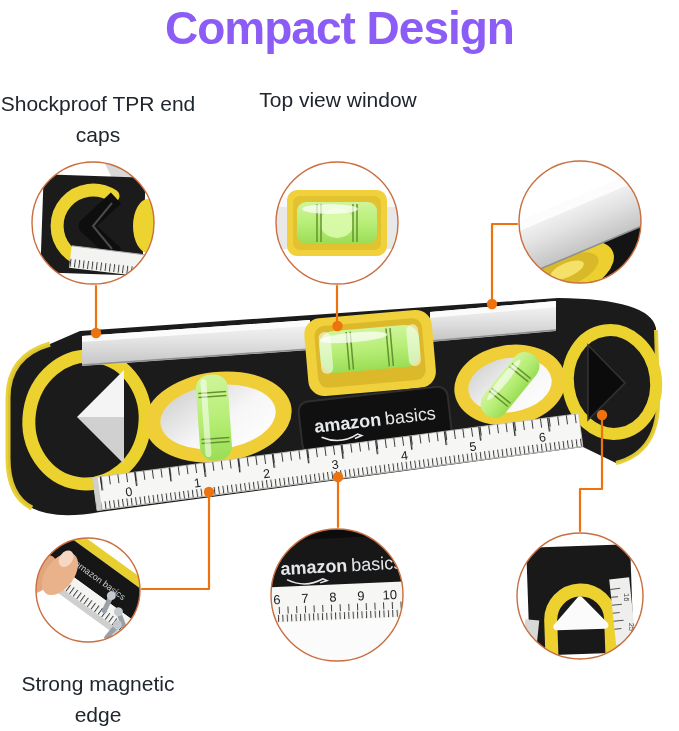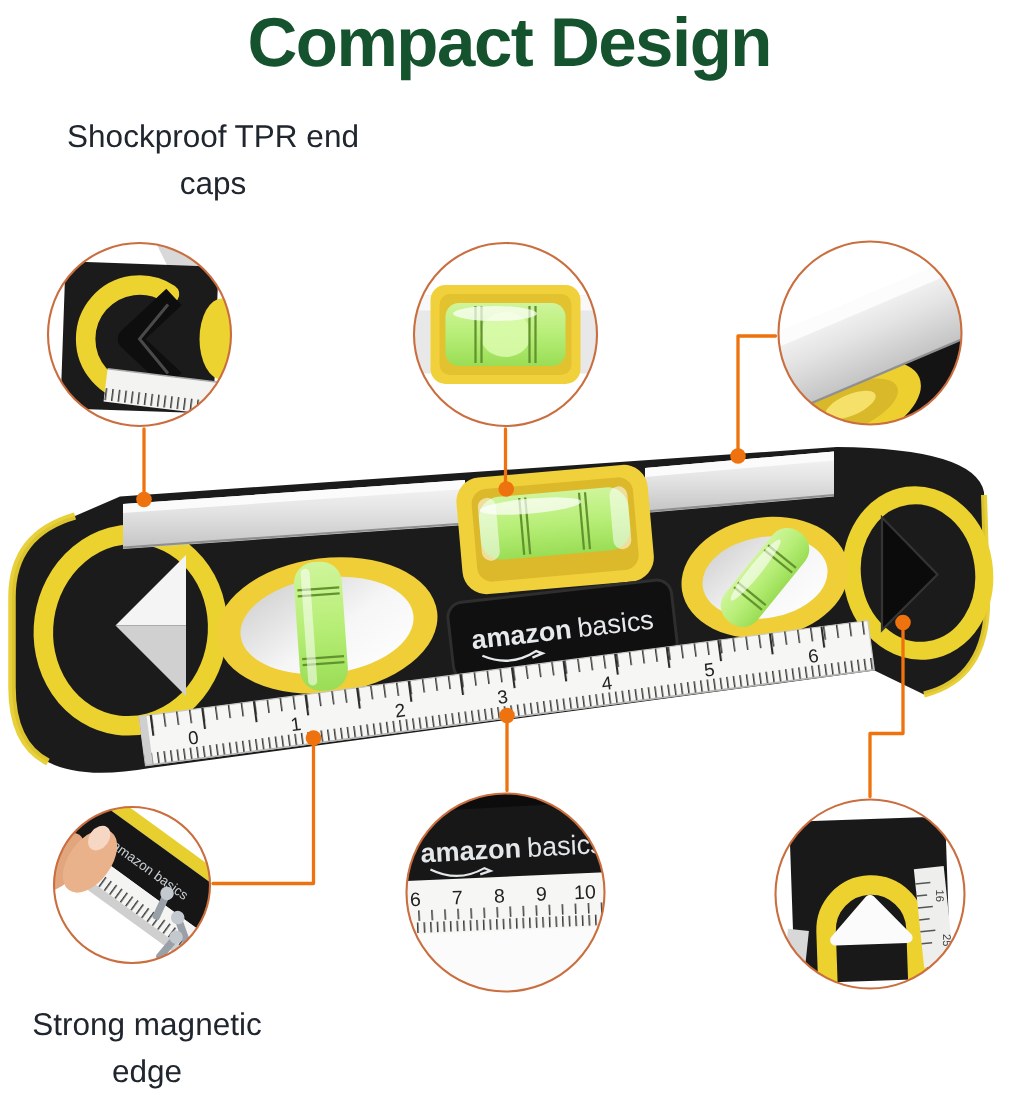--- a/index.html
+++ b/index.html
@@ -1,37 +1,38 @@
 <!DOCTYPE html>
 <html><head>
 <meta charset="utf-8">
 <style>
   html,body{margin:0;padding:0;background:#ffffff;}
   #stage{position:relative;width:679px;height:731px;background:#ffffff;overflow:hidden;
          font-family:"Liberation Sans",sans-serif;}
   #art{position:absolute;left:0;top:0;width:679px;height:731px;}
   .title{position:absolute;left:0;top:1px;width:679px;text-align:center;
-         font-size:46px;font-weight:bold;letter-spacing:-1px;color:#14532d;}
+         font-size:46px;font-weight:bold;letter-spacing:-1px;color:#8b5cf6;}
   .label{position:absolute;text-align:center;font-size:21px;line-height:31px;color:#20262E;}
-  .lbl-tl{left:0;top:76px;width:196px;padding-left:44px;}
+  .lbl-tl{left:0;top:88px;width:196px;}
   .lbl-tc{left:248px;top:84px;width:180px;}
   .lbl-tr{left:460px;top:84px;width:219px;}
   .lbl-bl{left:0;top:668px;width:196px;}
   .lbl-bc{left:240px;top:668px;width:196px;}
   .lbl-br{left:460px;top:668px;width:219px;}
   svg text{font-family:"Liberation Sans",sans-serif;}
 </style>
 </head>
 <body>
 
 <div id="stage">
 
   <div class="title">Compact Design</div>
 
   <div class="label lbl-tl">Shockproof TPR end caps</div>
+  <div class="label lbl-tc">Top view window</div>
   <div class="label lbl-bl">Strong magnetic edge</div>
 
   <svg id="art" viewBox="0 0 679 731">
     <defs>
       <linearGradient id="alu" x1="0" y1="0" x2="0" y2="1">
         <stop offset="0" stop-color="#f7f7f7"></stop>
           <stop offset="0.45" stop-color="#e3e3e3"></stop>
           <stop offset="1" stop-color="#c4c4c4"></stop>
       </linearGradient>
       <linearGradient id="vial" x1="0" y1="0" x2="0" y2="1">

